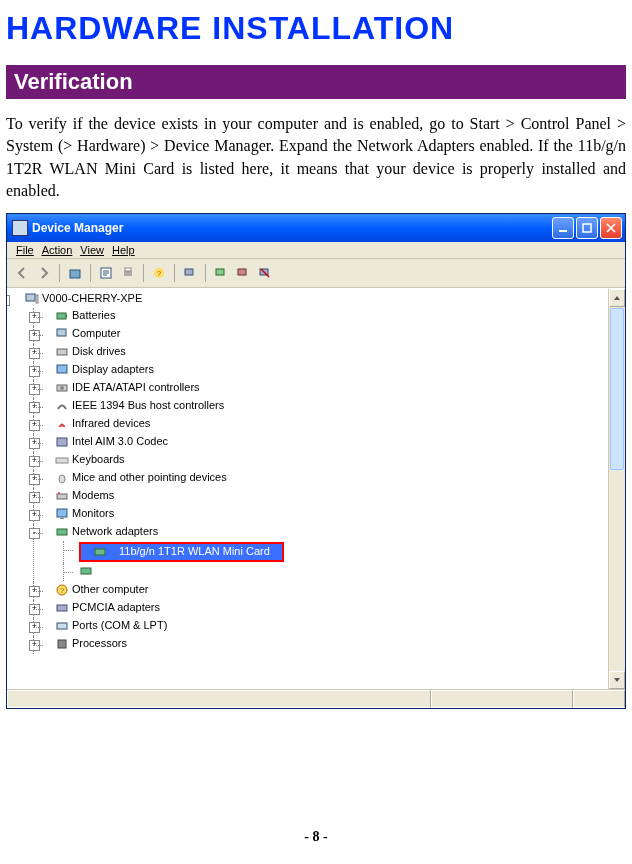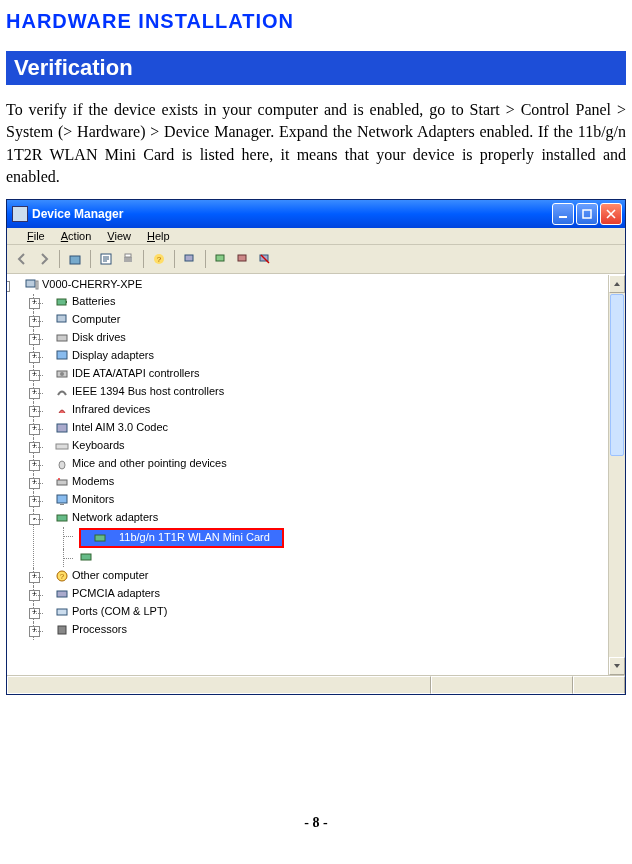--- a/index.html
+++ b/index.html
@@ -10,27 +10,27 @@
     color: #000;
     width: 632px;
     background: #fff;
   }
   .page {
     padding: 10px 6px 6px 6px;
   }
   h1.title {
     font-family: Arial, Helvetica, sans-serif;
     color: #0033ff;
-    font-size: 20px;
+    font-size: 32px;
     font-weight: bold;
     margin: 0 0 18px 0;
     letter-spacing: 1px;
   }
   .section-bar {
-    background: #1d4ed8;
+    background: #701a75;
     color: #fff;
     font-family: Arial, Helvetica, sans-serif;
     font-size: 22px;
     font-weight: bold;
     padding: 4px 8px;
     margin: 0 0 14px 0;
   }
   p.body {
     font-size: 16px;
     line-height: 1.4;
@@ -74,24 +74,25 @@
     color: #fff;
   }
   .dm-winbtn.close {
     background: linear-gradient(to bottom, #ff8a6a, #e63c2d);
   }
   .dm-winbtn svg { width: 10px; height: 10px; }
 
   .dm-menu {
     background: #ece9d8;
     border-bottom: 1px solid #cac7b6;
-    padding: 2px 20px;
+    padding: 2px 9px;
     display: flex;
-    gap: 16px;
+    gap: 8px;
     font-size: 11px;
+    text-decoration: underline;
   }
   .dm-menu span u { text-decoration: underline; }
 
   .dm-toolbar {
     background: #ece9d8;
     border-bottom: 1px solid #cac7b6;
     padding: 3px 6px;
     display: flex;
     align-items: center;
     gap: 4px;

